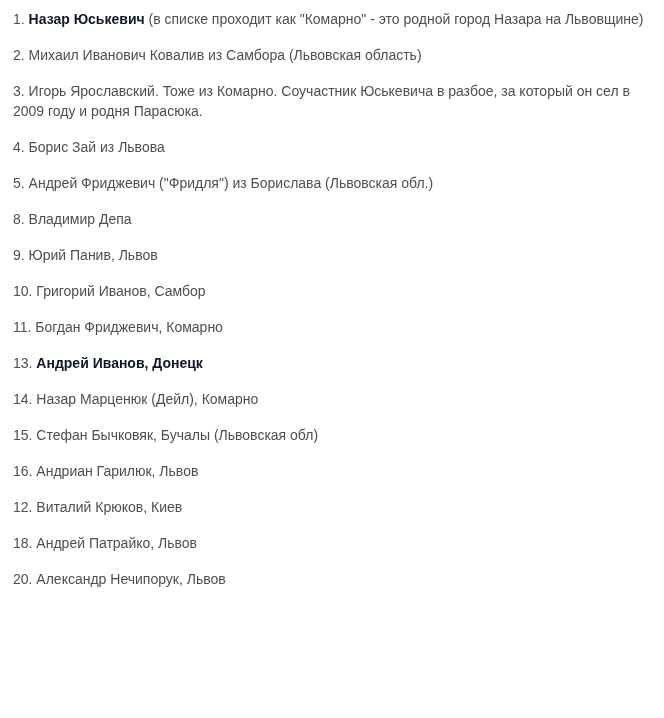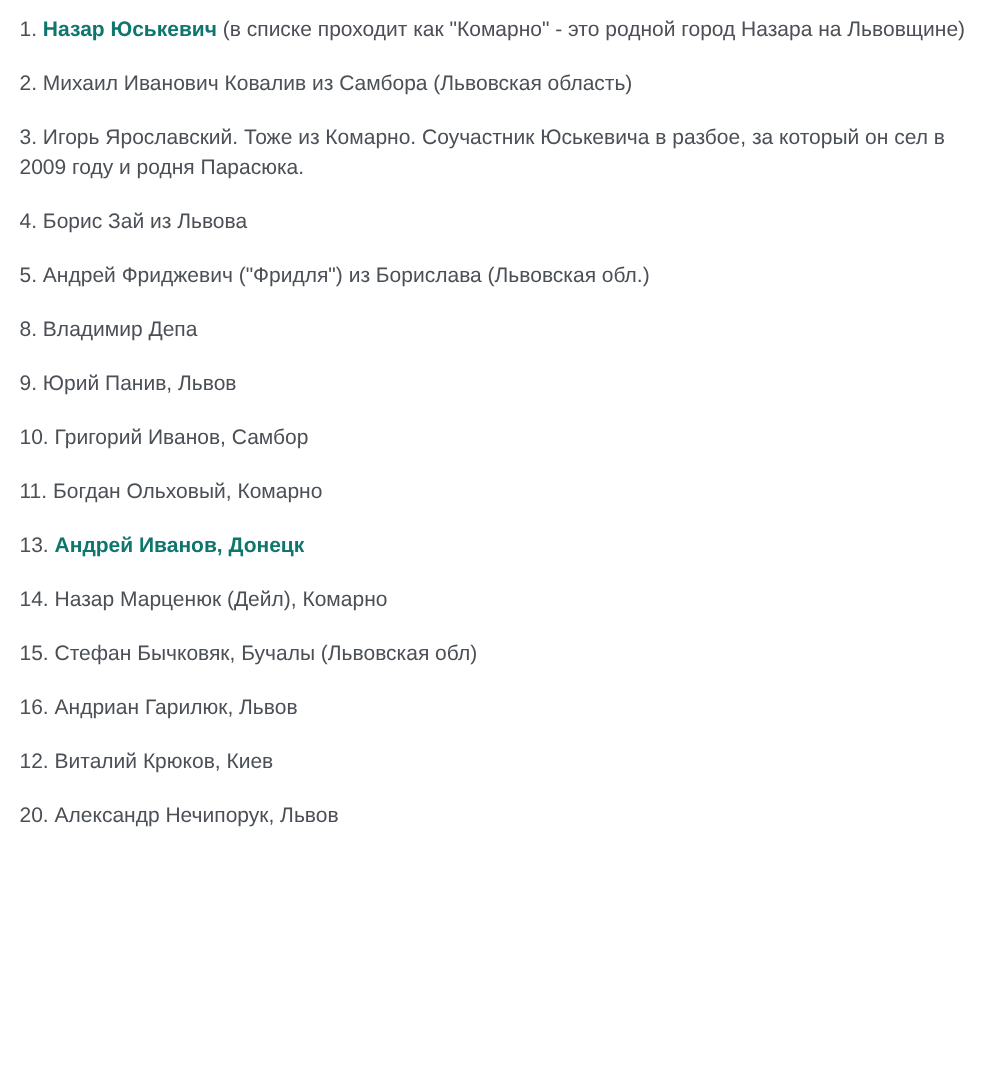--- a/index.html
+++ b/index.html
@@ -19,36 +19,37 @@
       padding: 9px 0 0 13px;
       width: 640px;
     }
     .item {
       margin: 0 0 16px 0;
       line-height: 20px;
       min-height: 20px;
     }
     .item .num { }
     .item b {
-      color: #0f766e;
+      color: #0f172a;
       font-weight: bold;
     }
   </style>
 </head>
 <body>
 
 <div class="list">
   <p class="item"><span class="num">1. </span><b>Назар Юськевич</b><span> (в списке проходит как "Комарно" - это родной город Назара на Львовщине)</span></p>
   <p class="item"><span class="num">2. </span><b></b><span>Михаил Иванович Ковалив из Самбора (Львовская область)</span></p>
   <p class="item"><span class="num">3. </span><b></b><span>Игорь Ярославский. Тоже из Комарно. Соучастник Юськевича в разбое, за который он сел в 2009 году и родня Парасюка.</span></p>
   <p class="item"><span class="num">4. </span><b></b><span>Борис Зай из Львова</span></p>
   <p class="item"><span class="num">5. </span><b></b><span>Андрей Фриджевич ("Фридля") из Борислава (Львовская обл.)</span></p>
   <p class="item"><span class="num">8. </span><b></b><span>Владимир Депа</span></p>
   <p class="item"><span class="num">9. </span><b></b><span>Юрий Панив, Львов</span></p>
   <p class="item"><span class="num">10. </span><b></b><span>Григорий Иванов, Самбор</span></p>
-  <p class="item"><span class="num">11. </span><b></b><span>Богдан Ольховый, Комарно</span></p>
+  <p class="item"><span class="num">11. </span><b></b><span>Богдан Фриджевич, Комарно</span></p>
   <p class="item"><span class="num">13. </span><b>Андрей Иванов, Донецк</b><span></span></p>
   <p class="item"><span class="num">14. </span><b></b><span>Назар Марценюк (Дейл), Комарно</span></p>
   <p class="item"><span class="num">15. </span><b></b><span>Стефан Бычковяк, Бучалы (Львовская обл)</span></p>
   <p class="item"><span class="num">16. </span><b></b><span>Андриан Гарилюк, Львов</span></p>
   <p class="item"><span class="num">12. </span><b></b><span>Виталий Крюков, Киев</span></p>
+  <p class="item"><span class="num">18. </span><b></b><span>Андрей Патрайко, Львов</span></p>
   <p class="item"><span class="num">20. </span><b></b><span>Александр Нечипорук, Львов</span></p>
 </div>
 
 </body></html>

